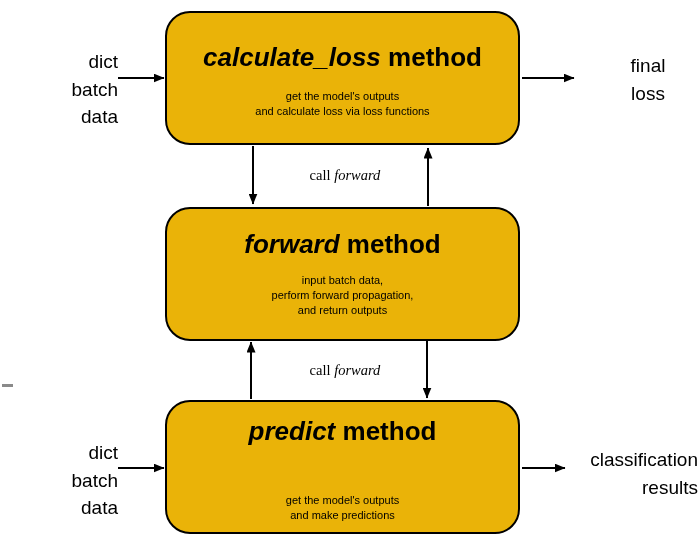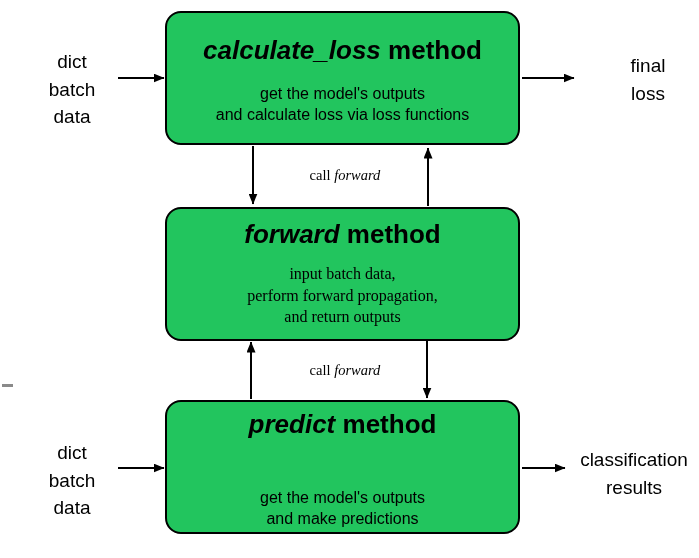--- a/index.html
+++ b/index.html
@@ -16,82 +16,82 @@
     width: 699px;
     height: 558px;
     background: #ffffff;
     overflow: hidden;
   }
   
   .node {
     position: absolute;
     box-sizing: border-box;
     border: 2px solid #000000;
-    border-radius: 16px;
-    background: #22c55e;
+    border-radius: 25px;
+    background: #eab308;
     display: flex;
     flex-direction: column;
     align-items: center;
     justify-content: center;
     text-align: center;
   }
   .node-title {
     font-size: 26px;
     font-weight: bold;
     line-height: 1.1;
     white-space: nowrap;
   }
   .node-title .mono-name {
     font-style: italic;
   }
   .node-desc {
-    font-size: 16px;
+    font-size: 11px;
     line-height: 1.35;
     white-space: pre-line;
   }
   #node-calculate-loss {
     left: 165px;
     top: 11px;
     width: 355px;
     height: 134px;
   }
   #node-calculate-loss .node-title { margin-top: 6px; }
   #node-calculate-loss .node-desc  { margin-top: 18px; }
 
   #node-forward {
     left: 165px;
     top: 207px;
     width: 355px;
     height: 134px;
   }
   #node-forward .node-title { margin-top: 0; }
-  #node-forward .node-desc  { margin-top: 14px; font-family: Liberation Serif, serif; }
+  #node-forward .node-desc  { margin-top: 14px; }
 
   #node-predict {
     left: 165px;
     top: 400px;
     width: 355px;
     height: 134px;
     gap: 30px;
   }
   #node-predict .node-title { margin-top: 6px; }
   #node-predict .node-desc  { margin-top: 18px; }
 
   
   .side-label {
     position: absolute;
     font-size: 19px;
     line-height: 1.45;
     white-space: pre-line;
-    text-align: center;
+    text-align: right;
   }
   #label-input-top    { left: 26px;  top: 48px;  width: 92px; }
   #label-input-bottom { left: 26px;  top: 439px; width: 92px; }
   #label-output-top   { left: 600px; top: 52px;  width: 96px; text-align: center; }
-  #label-output-bottom{ left: 570px; top: 446px; width: 128px; text-align: center; }
+  #label-output-bottom{ left: 570px; top: 446px; width: 128px; text-align: right; }
 
   .call-label {
     position: absolute;
     font-size: 14.5px;
     white-space: nowrap;
     text-align: center;
     font-family: Liberation Serif, serif;
   }
   .call-label .kw { font-style: normal; }
   .call-label .fn { font-style: italic; }

